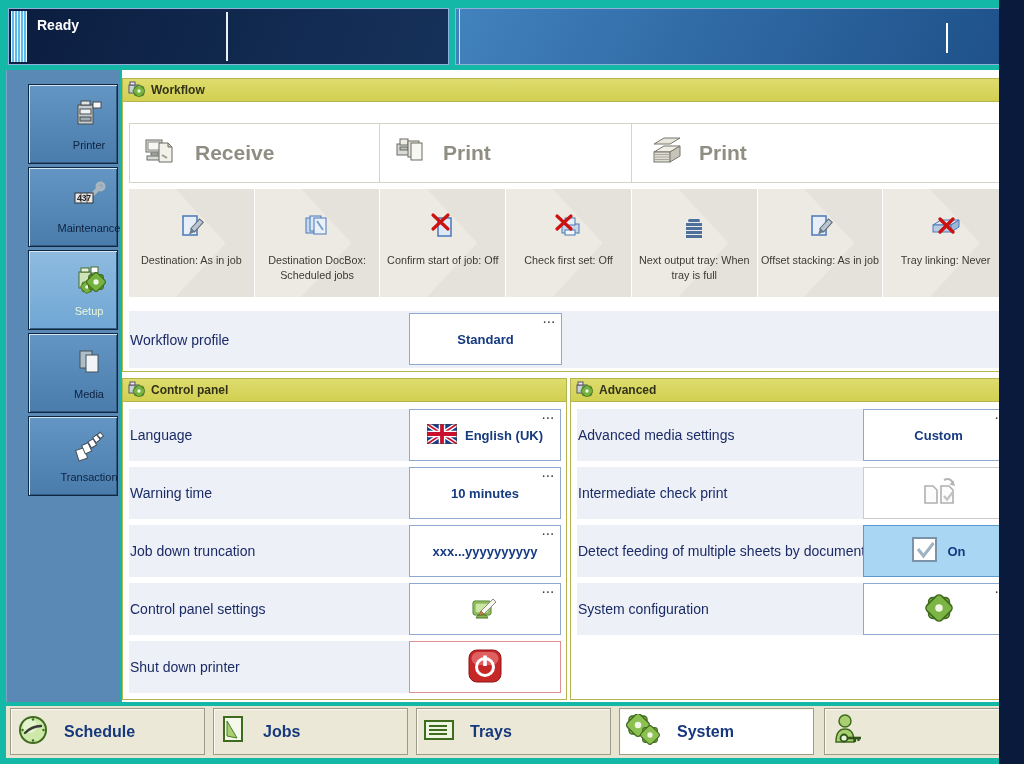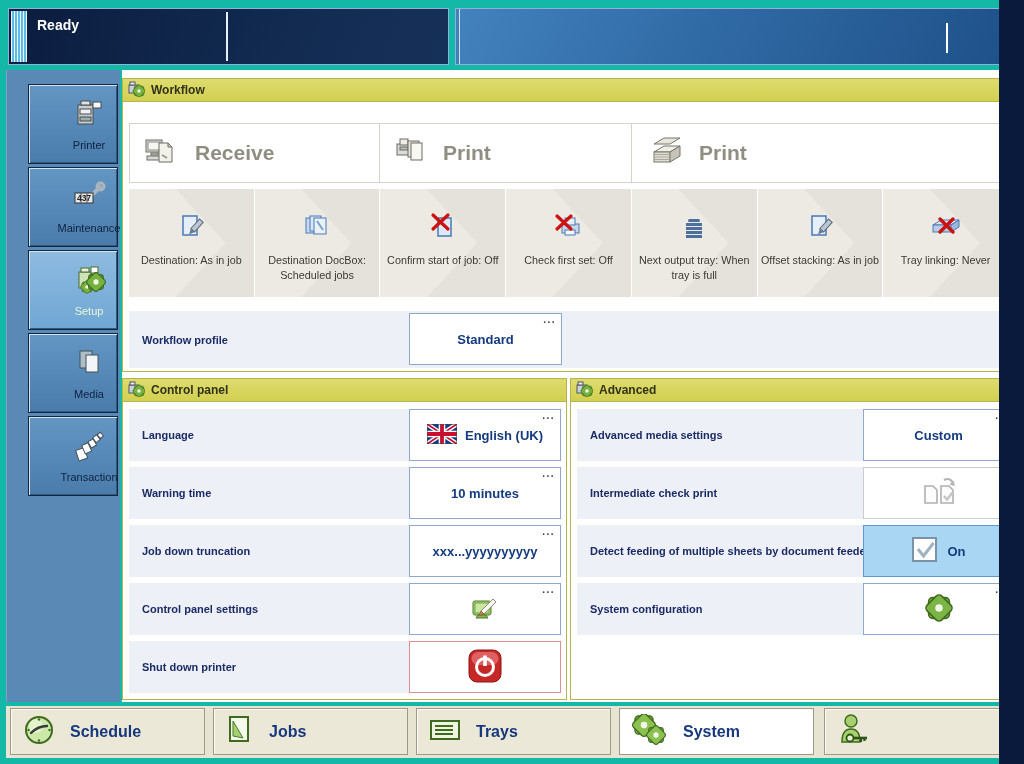--- a/index.html
+++ b/index.html
@@ -62,42 +62,42 @@
     background:#edeae3; clip-path:polygon(0 0,58% 0,100% 50%,58% 100%,0 100%); }
   .ticon { position:relative; height:36px; display:flex; align-items:flex-end; }
   .tlabel { position:relative; font-size:10.8px; color:#3b3b32; text-align:center;
     margin-top:9px; line-height:1.35; padding:0 3px; }
 
   
   .wf-profile { position:absolute; left:6px; top:232px; width:879px; height:57px; background:#edf0f7; }
   .setting-row { position:absolute; left:6px; height:52px; background:#edf0f7; }
   #sec-control .setting-row { width:432px; }
   #sec-advanced .setting-row { width:434px; }
-  .row-label { position:absolute; left:13px; top:50%; transform:translateY(-50%);
-    font-size:11px; color:#1b2b66; white-space:nowrap;font-weight:bold; }
+  .row-label { position:absolute; left:1px; top:50%; transform:translateY(-50%);
+    font-size:14px; color:#1b2b66; white-space:nowrap; }
   .val-btn { position:absolute; top:0; width:152px; height:52px; background:#ffffff;
     border:1px solid #8fa8cd; display:flex; align-items:center; justify-content:center;
     gap:8px; font-size:13px; font-weight:bold; color:#143a80; cursor:pointer; }
   .wf-profile .val-btn { top:2px; left:280px; width:153px; }
   #sec-control .setting-row .val-btn { left:280px; }
   #sec-advanced .setting-row .val-btn { left:286px; width:151px; }
   .dots { position:absolute; top:1px; right:5px; font-size:10px; font-weight:bold;
     color:#3c3c3c; letter-spacing:1.5px; line-height:10px; }
   .val-btn.disabled { border-color:#cbcbcb; cursor:default; }
   .val-btn.on-state { background:#a9d7f3; border-color:#5a9acf; }
   .val-btn.danger { border-color:#de9090; }
 
   
   .r1 { top:30px; } .r2 { top:88px; } .r3 { top:146px; } .r4 { top:204px; } .r5 { top:262px; }
 
   
   .bottombar { position:absolute; left:6px; top:706px; width:1012px; height:52px; background:#e7e4d1; }
   .tab { position:absolute; top:2px; height:47px; background:#ebe8d7;
     border:1px solid #9c9a88; box-shadow:inset 1px 1px 0 #fbfaf3;
-    display:flex; align-items:center; gap:15px; padding-left:12px; cursor:pointer; }
+    display:flex; align-items:center; gap:15px; padding-left:6px; cursor:pointer; }
   .tab-label { font-size:16px; font-weight:bold; color:#16387d; }
   .tab.selected { background:#ffffff; }
   #tab-schedule { left:4px;   width:195px; }
   #tab-jobs     { left:207px; width:195px; }
   #tab-trays    { left:410px; width:195px; }
   #tab-system   { left:613px; width:195px; }
   #tab-operator { left:818px; width:190px; }
 </style>
 </head>
 <body>

